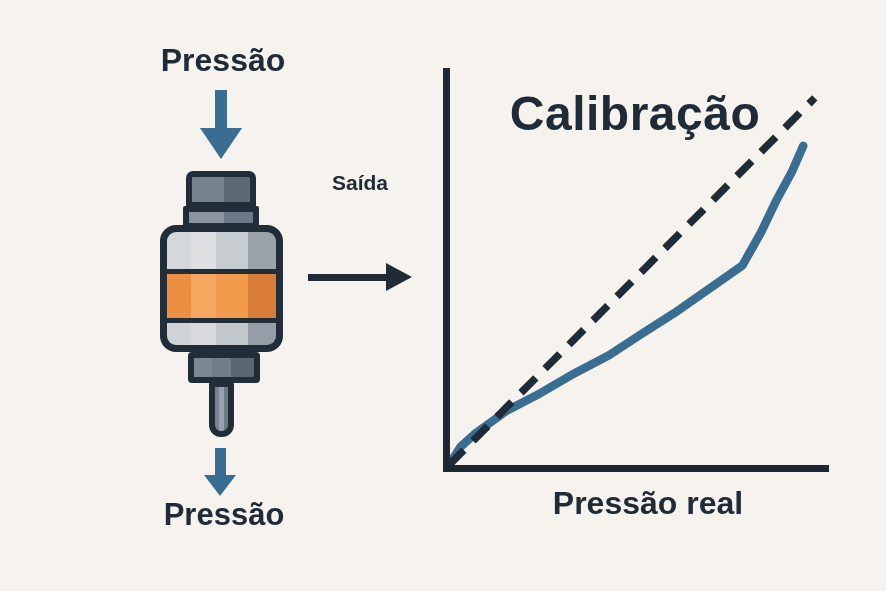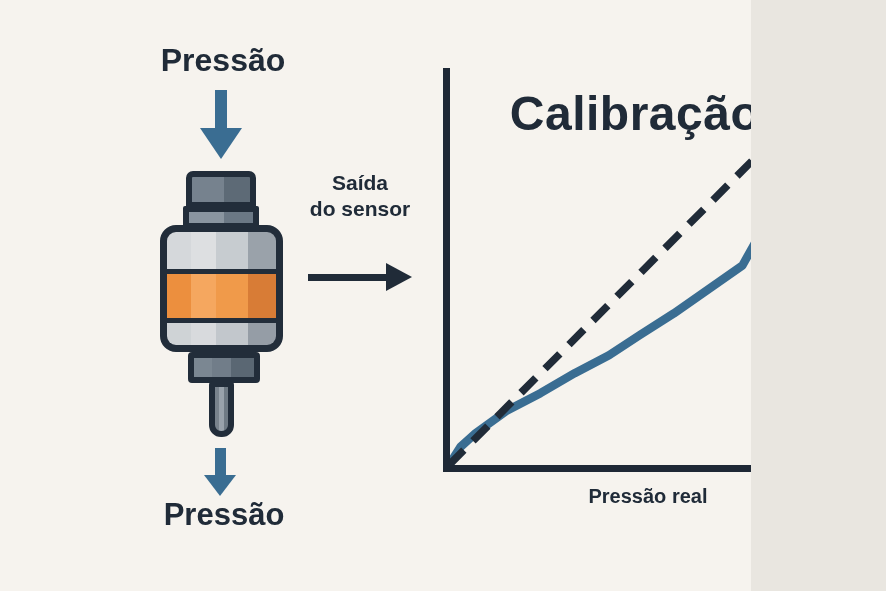--- a/index.html
+++ b/index.html
@@ -1,26 +1,26 @@
 <!DOCTYPE html>
 <html><head>
 <meta charset="utf-8">
 <style>
   html,body{margin:0;padding:0;}
   body{font-family:"Liberation Sans",sans-serif;background:#e9e6e0;}
   .stage{
-    position:relative;width:751px;height:591px;background:#f6f3ee;overflow:hidden;
+    position:relative;width:886px;height:591px;background:#f6f3ee;overflow:hidden;
     color:#202b38;
   }
   .lbl{position:absolute;font-weight:bold;color:#202b38;text-align:center;}
   .lbl-pressao-top{left:130px;top:42px;width:186px;font-size:32px;}
   .lbl-pressao-bottom{left:131px;top:497px;width:186px;font-size:31px;}
   .lbl-saida{left:268px;top:170px;width:184px;font-size:21px;line-height:1.26;}
   .lbl-title{left:450px;top:86px;width:370px;font-size:48px;letter-spacing:0.5px;}
-  .lbl-xaxis{left:463px;top:485px;width:370px;font-size:20px;}
+  .lbl-xaxis{left:463px;top:485px;width:370px;font-size:32px;}
 
   
   .arrow-down{position:absolute;}
   .arrow-shaft-v{position:absolute;background:#3a6d92;}
   .arrow-head-v{position:absolute;width:0;height:0;}
   .a1 .arrow-shaft-v{left:15px;top:0;width:12px;height:39px;}
   .a1 .arrow-head-v{left:0;top:38px;border-left:21px solid transparent;border-right:21px solid transparent;border-top:31px solid #3a6d92;}
   .a2 .arrow-shaft-v{left:11px;top:0;width:11px;height:28px;}
   .a2 .arrow-head-v{left:0;top:27px;border-left:16px solid transparent;border-right:16px solid transparent;border-top:21px solid #3a6d92;}
 
@@ -93,21 +93,20 @@
 
   <div class="arrow-down a2" style="left:204px;top:448px;width:33px;height:48px;">
     <div class="arrow-shaft-v"></div>
     <div class="arrow-head-v"></div>
   </div>
 
   <div class="lbl lbl-pressao-bottom">Pressão</div>
 
   <div class="lbl lbl-saida">
     <span>Saída</span><br>
-    <span>do sensor</span>
   </div>
 
   <div class="arrow-right">
     <div class="shaft"></div>
     <div class="head"></div>
   </div>
 
   <div class="lbl lbl-title">Calibração</div>
 
   <svg id="calib-svg" class="plot" viewBox="0 0 400 420">

